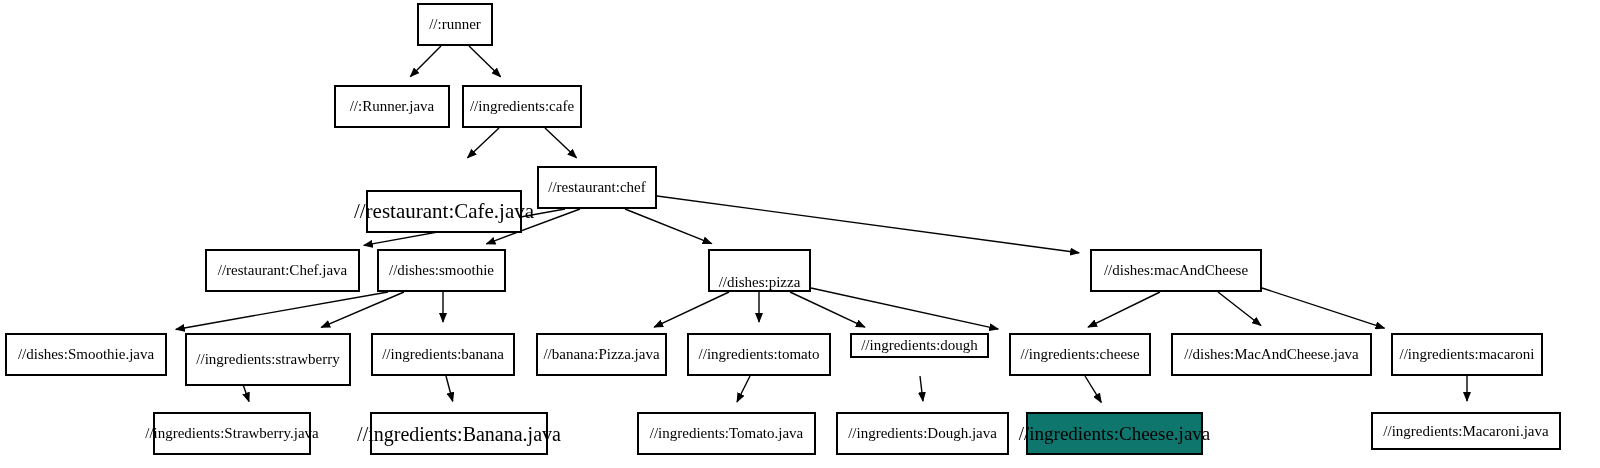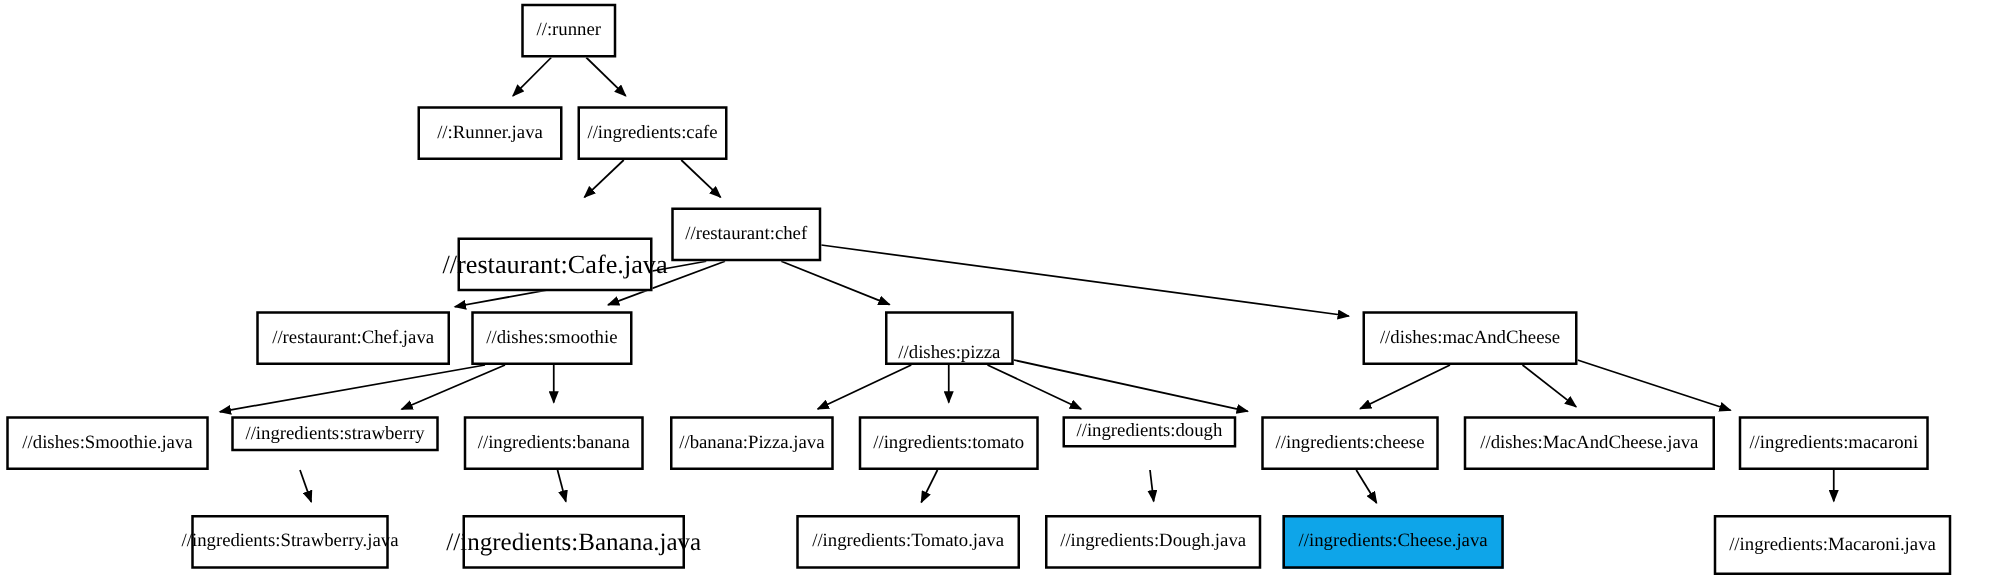--- a/index.html
+++ b/index.html
@@ -103,21 +103,21 @@
       </div>
       <div class="node" style="left: 708px; top: 249px; width: 103px; height: 43px; border-color: rgb(0, 0, 0); background: rgb(255, 255, 255); font-size: 15px; align-items: flex-end;">
         <span class="node-label">//dishes:pizza</span>
       </div>
       <div class="node" style="left: 1090px; top: 249px; width: 172px; height: 43px; border-color: rgb(0, 0, 0); background: rgb(255, 255, 255); font-size: 15px;">
         <span class="node-label">//dishes:macAndCheese</span>
       </div>
       <div class="node" style="left: 5px; top: 333px; width: 162px; height: 43px; border-color: rgb(0, 0, 0); background: rgb(255, 255, 255); font-size: 15px;">
         <span class="node-label">//dishes:Smoothie.java</span>
       </div>
-      <div class="node" style="left: 185px; top: 333px; width: 166px; height: 28px; border-color: rgb(0, 0, 0); background: rgb(255, 255, 255); font-size: 15px;">
+      <div class="node" style="left: 185px; top: 333px; width: 166px; height: 53px; border-color: rgb(0, 0, 0); background: rgb(255, 255, 255); font-size: 15px;">
         <span class="node-label">//ingredients:strawberry</span>
       </div>
       <div class="node" style="left: 371px; top: 333px; width: 144px; height: 43px; border-color: rgb(0, 0, 0); background: rgb(255, 255, 255); font-size: 15px;">
         <span class="node-label">//ingredients:banana</span>
       </div>
       <div class="node" style="left: 536px; top: 333px; width: 131px; height: 43px; border-color: rgb(0, 0, 0); background: rgb(255, 255, 255); font-size: 15px;">
         <span class="node-label">//banana:Pizza.java</span>
       </div>
       <div class="node" style="left: 687px; top: 333px; width: 144px; height: 43px; border-color: rgb(0, 0, 0); background: rgb(255, 255, 255); font-size: 15px;">
         <span class="node-label">//ingredients:tomato</span>
@@ -139,20 +139,20 @@
       </div>
       <div class="node" style="left: 370px; top: 412px; width: 178px; height: 43px; border-color: rgb(0, 0, 0); background: rgb(255, 255, 255); font-size: 20px;">
         <span class="node-label">//ingredients:Banana.java</span>
       </div>
       <div class="node" style="left: 637px; top: 412px; width: 179px; height: 43px; border-color: rgb(0, 0, 0); background: rgb(255, 255, 255); font-size: 15px; text-align: right;">
         <span class="node-label">//ingredients:Tomato.java</span>
       </div>
       <div class="node" style="left: 836px; top: 412px; width: 173px; height: 43px; border-color: rgb(0, 0, 0); background: rgb(255, 255, 255); font-size: 15px;">
         <span class="node-label">//ingredients:Dough.java</span>
       </div>
-      <div class="node" style="left: 1026px; top: 412px; width: 177px; height: 43px; border-color: rgb(0, 0, 0); background: #0ea5e9; font-size: 15px;">
+      <div class="node" style="left: 1026px; top: 412px; width: 177px; height: 43px; border-color: rgb(0, 0, 0); background: #0f766e; font-size: 19px;">
         <span class="node-label">//ingredients:Cheese.java</span>
       </div>
-      <div class="node" style="left: 1371px; top: 412px; width: 190px; height: 48px; border-color: rgb(0, 0, 0); background: rgb(255, 255, 255); font-size: 15px;">
+      <div class="node" style="left: 1371px; top: 412px; width: 190px; height: 38px; border-color: rgb(0, 0, 0); background: rgb(255, 255, 255); font-size: 15px;">
         <span class="node-label">//ingredients:Macaroni.java</span>
       </div>
     </div>
 </div>
 
 </body></html>

